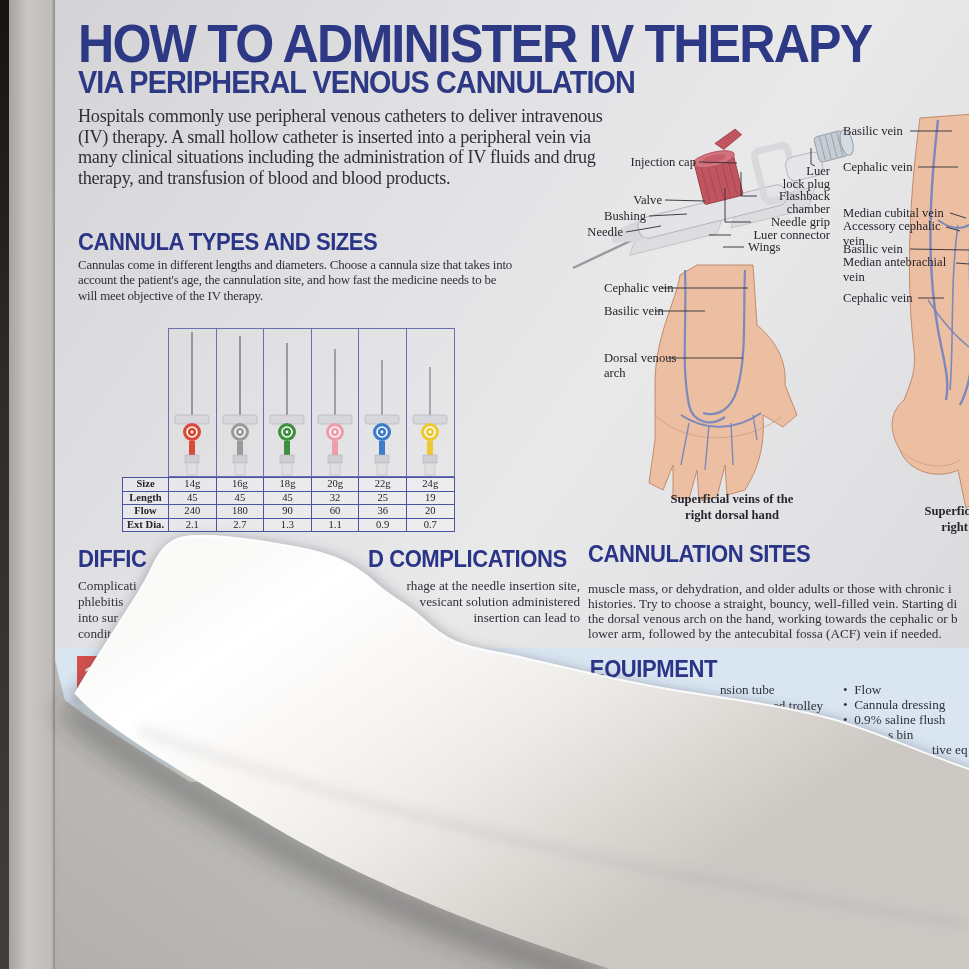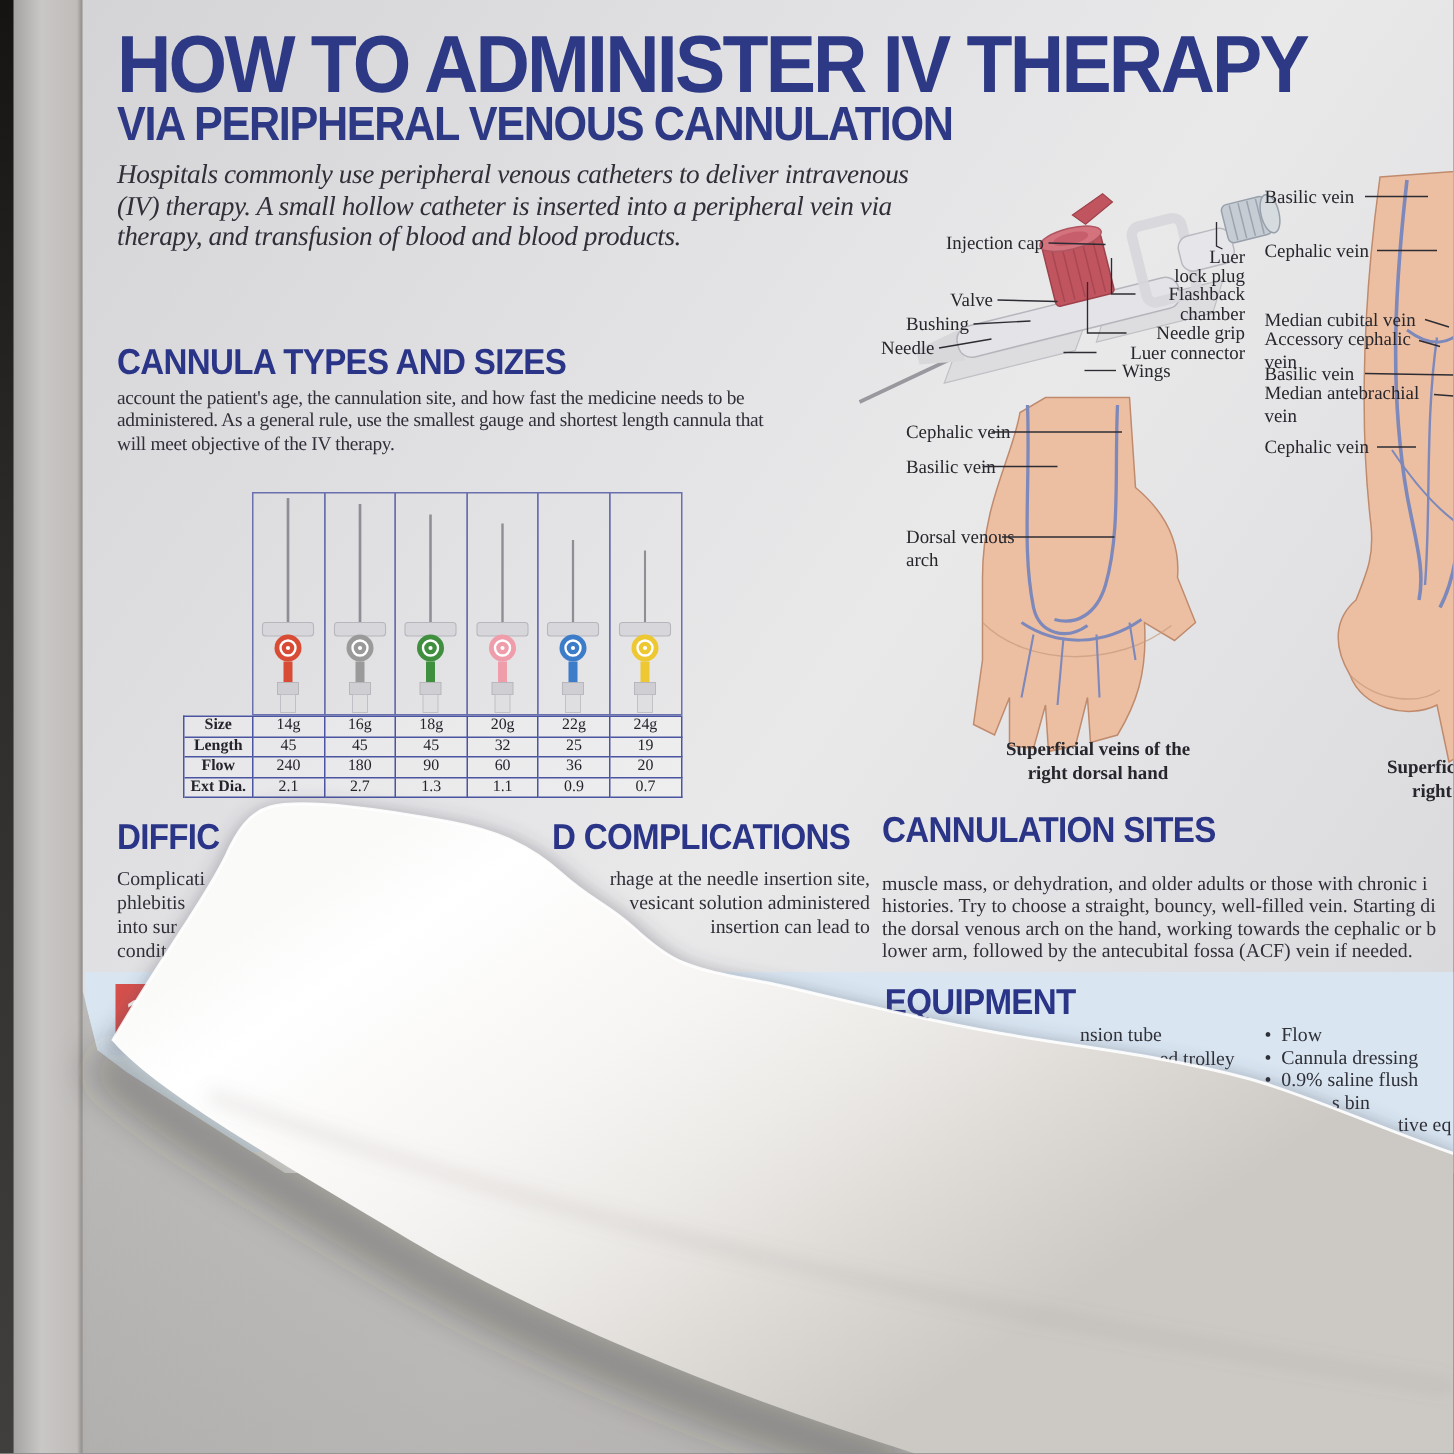--- a/index.html
+++ b/index.html
@@ -15,21 +15,21 @@
     background:linear-gradient(125deg,#d4d4d7 0%,#e0e0e3 30%,#e9e9ea 55%,#dddde0 85%,#d6d6d9 100%);
     clip-path:polygon(0 0,945px 0,945px 782px,135px 782px,30px 715px,10px 700px,0 660px);}
   .abs{position:absolute;}
   .line{position:absolute;white-space:nowrap;}
   .title{font-family:"Liberation Sans",sans-serif;font-weight:700;color:#2d3984;
     font-size:54px;letter-spacing:-2px;transform:scaleX(.93);transform-origin:left top;white-space:nowrap;}
   .subtitle{font-family:"Liberation Sans",sans-serif;font-weight:700;color:#2d3984;
     font-size:32px;letter-spacing:-1px;transform:scaleX(.9);transform-origin:left top;white-space:nowrap;}
   .h-section{font-family:"Liberation Sans",sans-serif;font-weight:700;color:#2b3588;
     font-size:24px;letter-spacing:-.5px;transform:scaleX(.92);transform-origin:left top;white-space:nowrap;}
-  .body-lg{font-size:18.2px;line-height:20.5px;color:#2f3038;letter-spacing:-.3px;font-style:italic;}
+  .body-lg{font-size:18.2px;line-height:20.5px;color:#2f3038;letter-spacing:-.3px;}
   .body-sm{font-size:12.9px;line-height:15.4px;color:#2f3038;letter-spacing:-.2px;}
   .frag{font-size:13.2px;color:#2f3038;white-space:nowrap;}
   .frag-r{text-align:right;}
   .cap{font-weight:700;font-size:13px;color:#33333a;text-align:center;line-height:16px;}
   
   .fig{position:absolute;display:flex;}
   .fig-cell{width:46.6px;height:147px;border:1px solid #6a6fae;margin-right:-1px;}
   
   .dtab{position:absolute;display:grid;grid-template-columns:46px repeat(6,47.6px);
     border-top:1px solid #4a54a0;border-left:1px solid #4a54a0;background:rgba(255,255,255,.25);}
@@ -55,27 +55,28 @@
   <div class="wall-dark"></div>
 
   <div class="poster">
 
     <div class="abs title" style="left:23px;top:12px">HOW TO ADMINISTER IV THERAPY</div>
     <div class="abs subtitle" style="left:23px;top:64px">VIA PERIPHERAL VENOUS CANNULATION</div>
 
     <div class="abs" style="left:23px;top:106px">
       <div class="line body-lg" style="position:static">Hospitals commonly use peripheral venous catheters to deliver intravenous</div>
       <div class="line body-lg" style="position:static">(IV) therapy. A small hollow catheter is inserted into a peripheral vein via</div>
+      <div class="line body-lg" style="position:static">many clinical situations including the administration of IV fluids and drug</div>
       <div class="line body-lg" style="position:static">therapy, and transfusion of blood and blood products.</div>
     </div>
 
     <div class="abs h-section" style="left:23px;top:228px">CANNULA TYPES AND SIZES</div>
     <div class="abs" style="left:23px;top:258px">
+      <div class="line body-sm" style="position:static">Cannulas come in different lengths and diameters. Choose a cannula size that takes into</div>
       <div class="line body-sm" style="position:static">account the patient's age, the cannulation site, and how fast the medicine needs to be</div>
-      <div class="line body-sm" style="position:static">administered. As a general rule, use the smallest gauge and shortest length cannula that</div>
       <div class="line body-sm" style="position:static">will meet objective of the IV therapy.</div>
     </div>
 
     <div class="fig" style="left:113px;top:328px">
       <div class="fig-cell">
         <svg width="46" height="147" viewBox="0 0 46 147">
           <line x1="23" y1="3" x2="23" y2="90" stroke="#8e8e94" stroke-width="1.8"></line>
           <rect x="6" y="86" width="34" height="9" rx="2" fill="#d7d7db" stroke="#b6b6bc" stroke-width=".7"></rect>
           <circle cx="23" cy="103" r="9" fill="#d84b35"></circle>
           <circle cx="23" cy="103" r="5" fill="none" stroke="#fff" stroke-width="1.6"></circle>

